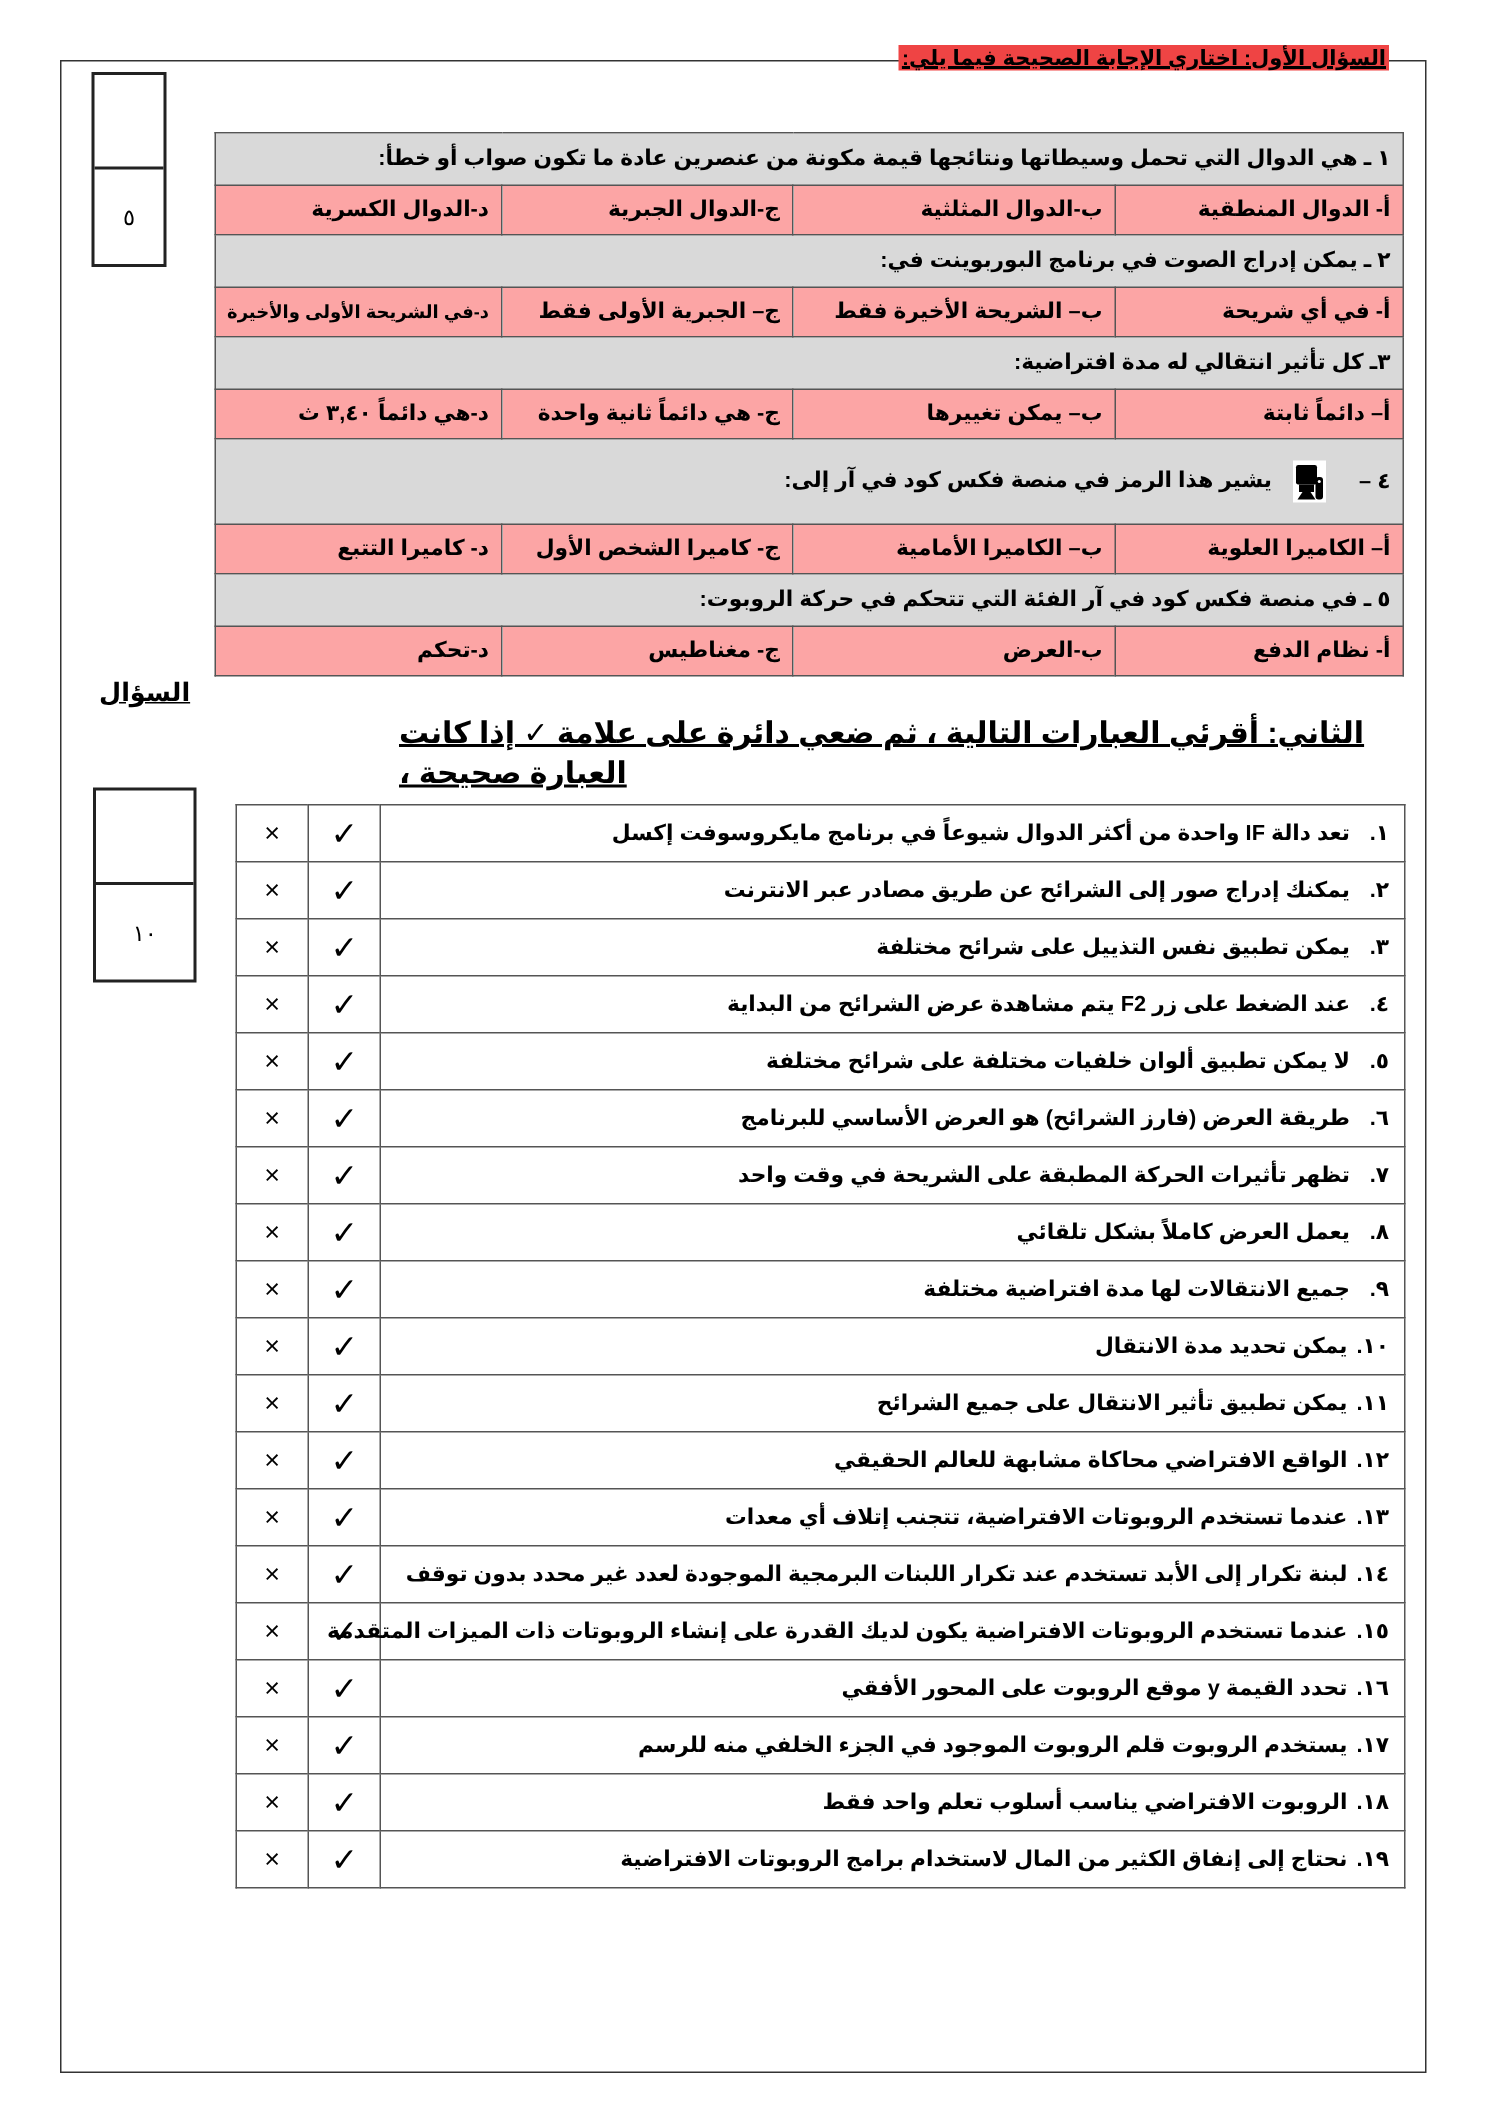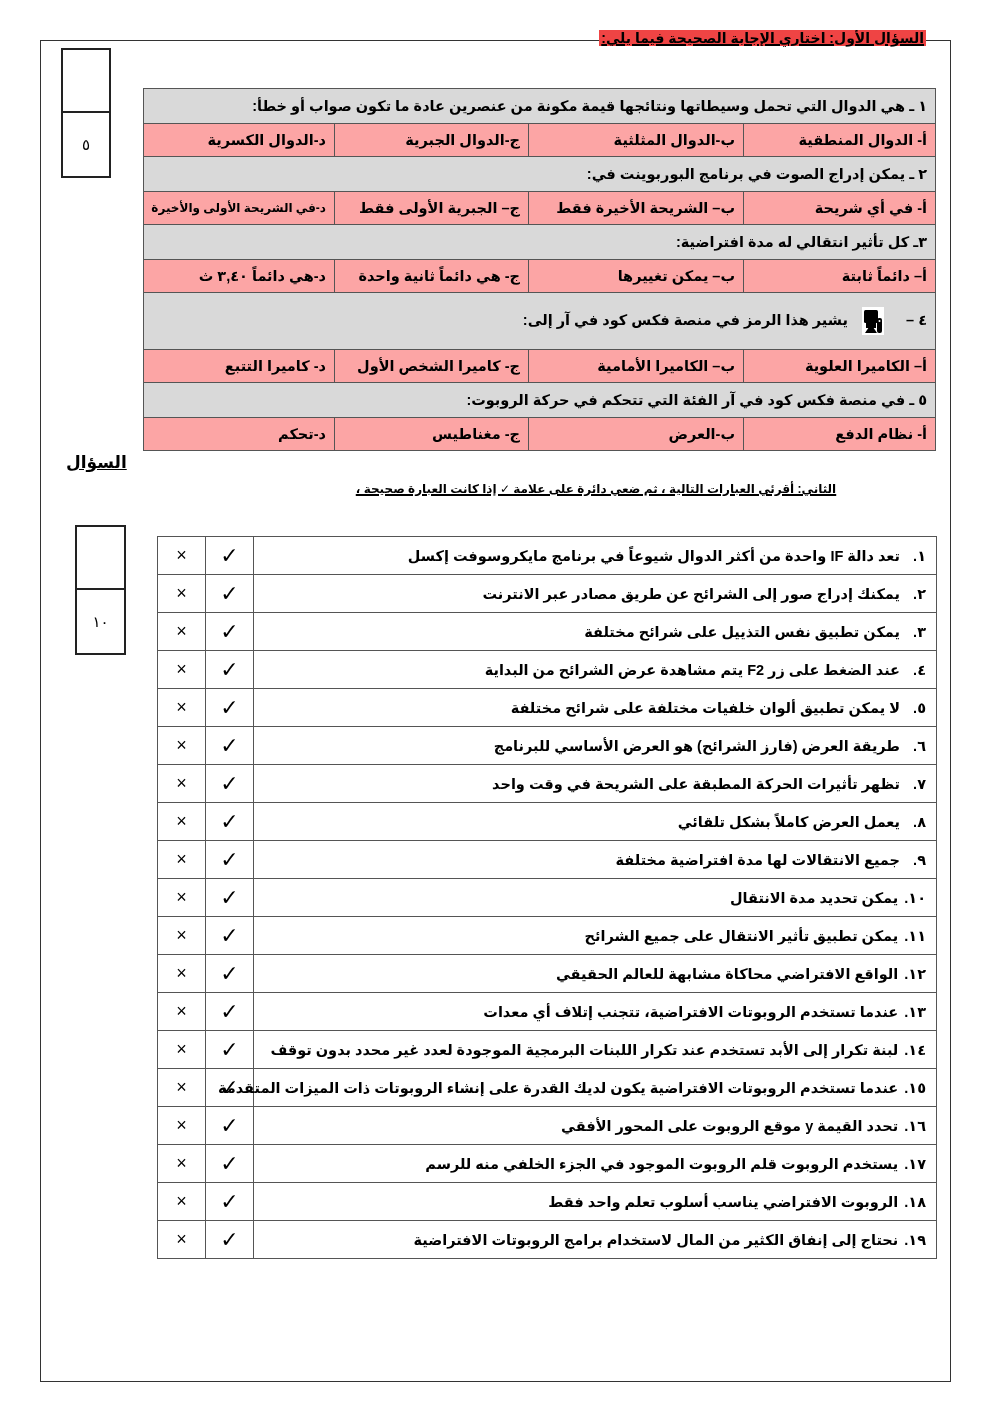--- a/index.html
+++ b/index.html
@@ -8,40 +8,40 @@
   .page-frame { position:absolute; left:40px; top:40px; width:911px; height:1342px;
                 border:1.5px solid #333; box-sizing:border-box; }
   .q1-title { position:absolute; right:66px; top:30px; font-size:14px; font-weight:bold;
               text-decoration:underline; text-decoration-thickness:2px; direction:rtl;
               background:#ef4444; padding:0 2px; white-space:nowrap; }
   .score-box { position:absolute; border:2px solid #222; box-sizing:border-box; }
   .score-box .top { height:50%; border-bottom:2px solid #222; box-sizing:border-box; }
   .score-box .bottom { height:50%; display:flex; align-items:center; justify-content:center;
                        font-size:15px; direction:rtl; }
   .score-1 { left:61px; top:48px; width:50px; height:130px; }
-  .score-2 { left:62px; top:525px; width:51px; height:130px;margin-left:13px; }
+  .score-2 { left:62px; top:525px; width:69px; height:130px; }
   .side-label { position:absolute; left:66px; top:452px; font-size:17px; font-weight:bold;
                 text-decoration:underline; direction:rtl;text-align:center; }
 
   
   .mcq { position:absolute; left:143px; top:88px; width:792px; border-collapse:collapse;
          direction:rtl; table-layout:fixed; }
   .mcq td { border:1.5px solid #555; font-size:14.5px; font-weight:bold; padding:0 8px;
             white-space:nowrap; overflow:hidden; }
   .mcq tr.q td { background:#d9d9d9; height:34px; }
   .mcq tr.q.tall td { height:56px; }
   .mcq tr.a td { background:#fca5a5; height:32px; }
   .mcq td.opt-d.small { font-size:12px; }
   .cam-icon { display:inline-block; vertical-align:middle; width:22px; height:28px;
               background:#fff; margin:0 6px 0 10px; position:relative; }
   .q-num-sep { margin-left:12px; }
 
   
-  .q2-title { position:absolute; right:66px; top:476px; width:660px; font-size:12px;
-              font-weight:bold; direction:rtl; text-align:center; line-height:27px; }
+  .q2-title { position:absolute; right:66px; top:476px; width:660px; font-size:20px;
+              font-weight:bold; direction:rtl; text-align:left; line-height:27px; }
   .q2-title span { text-decoration:underline; text-decoration-thickness:1.5px; }
   .tf { position:absolute; left:157px; top:536px; width:779px; border-collapse:collapse;
         direction:rtl; table-layout:fixed; }
   .tf td { border:1.5px solid #555; height:37px; font-size:14.5px; font-weight:bold;
            padding:0 10px; white-space:nowrap; }
   .tf td.stmt { text-align:right; }
   .tf td.mark { text-align:center; padding:0; width:47px; }
   .tf td.check { font-size:22px; }
   .tf td.cross { font-size:18px; font-weight:normal; }
   .tf .num { display:inline-block; min-width:20px; margin-left:6px; }

